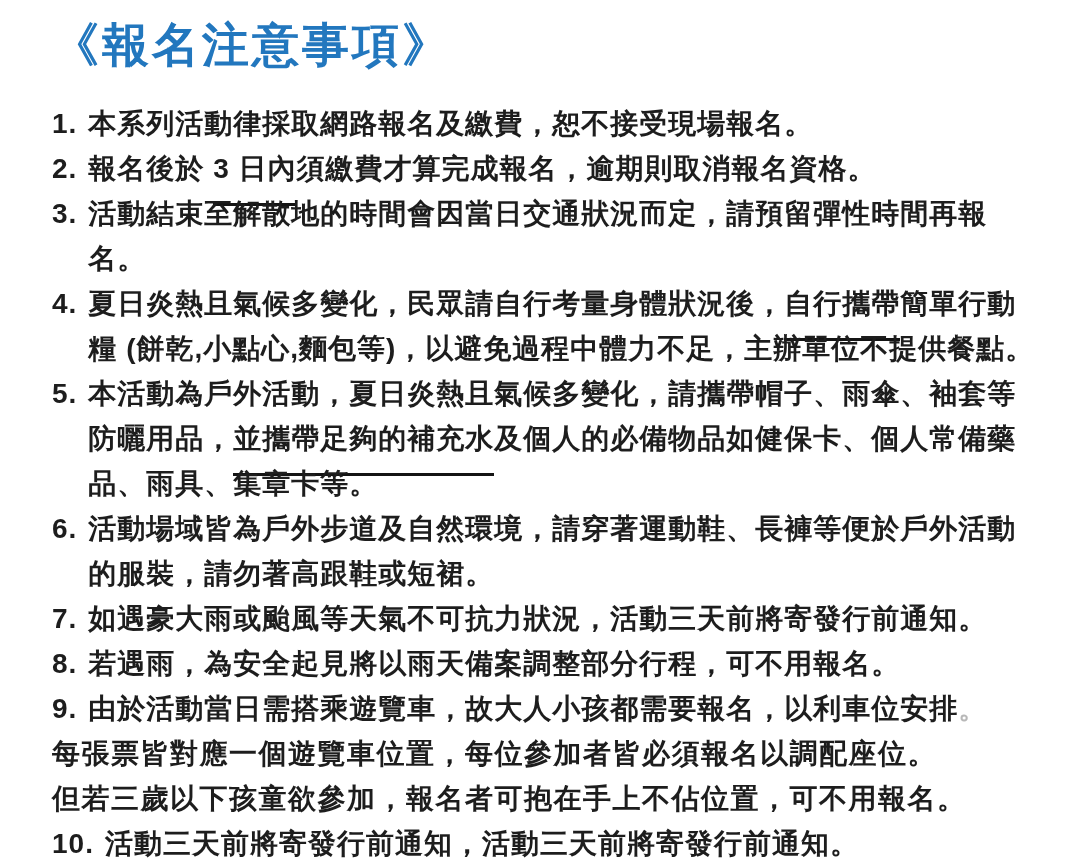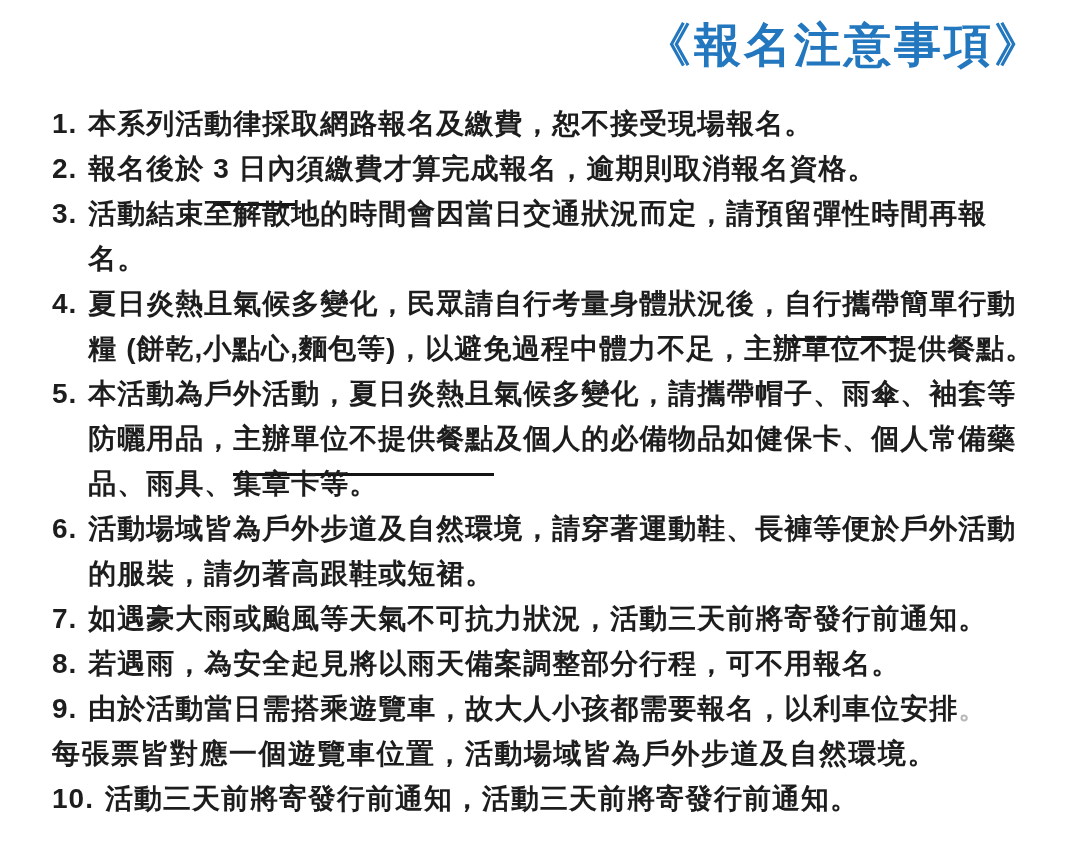--- a/index.html
+++ b/index.html
@@ -15,21 +15,21 @@
     font-family:"Liberation Sans","DejaVu Sans",sans-serif;
     color:var(--body-color);
   }
   .page{
     box-sizing:border-box;
     width:1082px;
     min-height:863px;
     padding:10px 38px 26px 52px;
   }
   .page-title{
-    text-align:right;
+    text-align:left;
     color:var(--title-color);
     font-size:47px;
     font-weight:800;
     letter-spacing:3px;
     margin:6px 0 26px 0;
     line-height:1.25;
   }
   .notice-list{
     font-size:28px;
     line-height:45px;
@@ -82,39 +82,42 @@
       <div class="item">
         <span class="num">3.</span>
         <span class="txt"><span>活動結束至解散地的時間會因當日交通狀況而定，請預留彈性時間再報名。</span></span>
       </div>
       <div class="item">
         <span class="num">4.</span>
         <span class="txt"><span>夏日炎熱且氣候多變化，民眾請自行考量身體狀況後，</span><span class="u">自行攜帶</span><span>簡單行動糧 (餅乾,小點心,麵包等)，以避免過程中體力不足，主辦單位不提供餐點。</span></span>
       </div>
       <div class="item">
         <span class="num">5.</span>
-        <span class="txt"><span>本活動為戶外活動，夏日炎熱且氣候多變化，請攜帶帽子、雨傘、袖套等防曬用品，</span><span class="u">主辦單位不提供餐點</span><span>及個人的必備物品如健保卡、個人常備藥品、雨具、集章卡等。</span></span>
+        <span class="txt"><span>本活動為戶外活動，夏日炎熱且氣候多變化，請攜帶帽子、雨傘、袖套等防曬用品，</span><span class="u">並攜帶足夠的補充水</span><span>及個人的必備物品如健保卡、個人常備藥品、雨具、集章卡等。</span></span>
       </div>
       <div class="item">
         <span class="num">6.</span>
         <span class="txt"><span>活動場域皆為戶外步道及自然環境，請穿著運動鞋、長褲等便於戶外活動的服裝，請勿著高跟鞋或短裙。</span></span>
       </div>
       <div class="item">
         <span class="num">7.</span>
         <span class="txt"><span>如遇豪大雨或颱風等天氣不可抗力狀況，活動三天前將寄發行前通知。</span></span>
       </div>
       <div class="item">
         <span class="num">8.</span>
         <span class="txt"><span>若遇雨，為安全起見將以雨天備案調整部分行程，可不用報名。</span></span>
       </div>
       <div class="item">
         <span class="num">9.</span>
         <span class="txt"><span>由於活動當日需搭乘遊覽車，故大人小孩都需要報名，以利車位安排</span><span class="muted">。</span></span>
       </div>
       <div class="item emphasis">
-        <span class="txt"><span>每張票皆對應一個遊覽車位置，活動場域皆為戶外步道及自然環境。</span></span>
+        <span class="txt"><span>每張票皆對應一個遊覽車位置，每位參加者皆必須報名以調配座位。</span></span>
+      </div>
+      <div class="item emphasis">
+        <span class="txt"><span>但若三歲以下孩童欲參加，報名者可抱在手上不佔位置，可不用報名。</span></span>
       </div>
       <div class="item">
         <span class="num">10.</span>
         <span class="txt"><span>活動三天前將寄發行前通知，活動三天前將寄發行前通知。</span></span>
       </div>
     </div>
 </div>
 
 </body></html>

